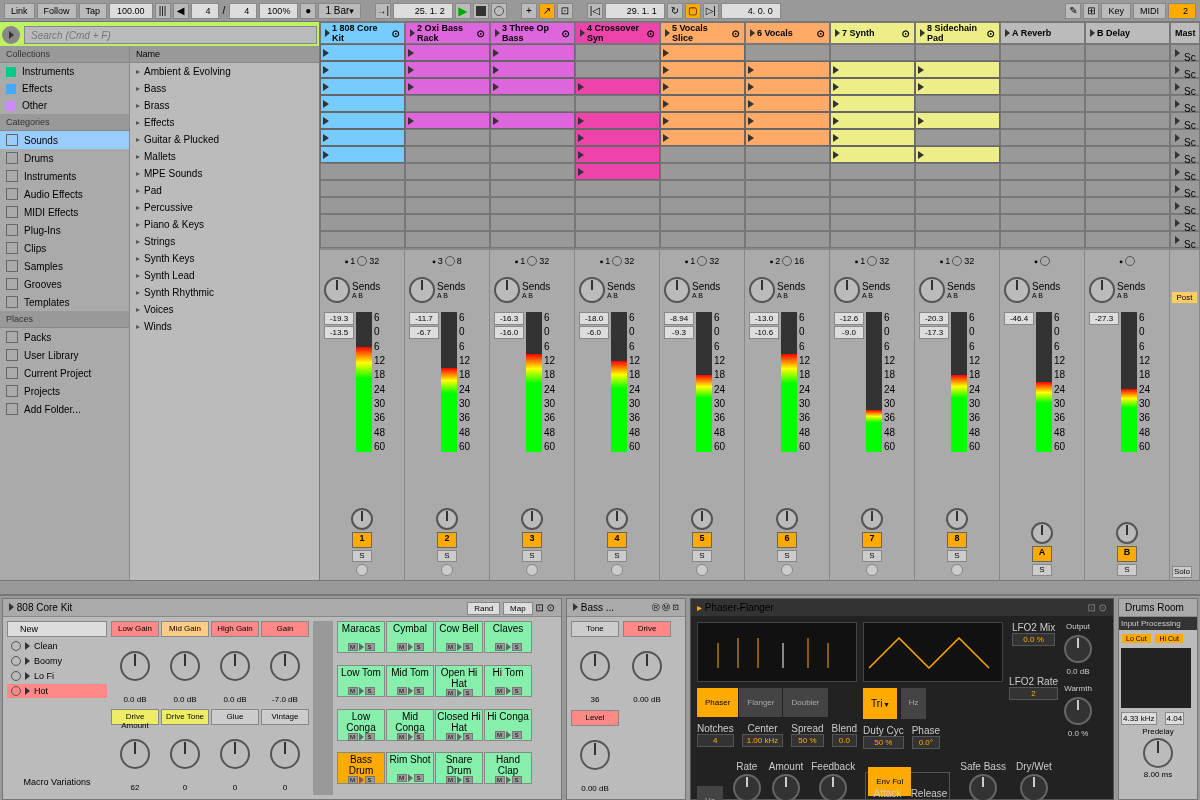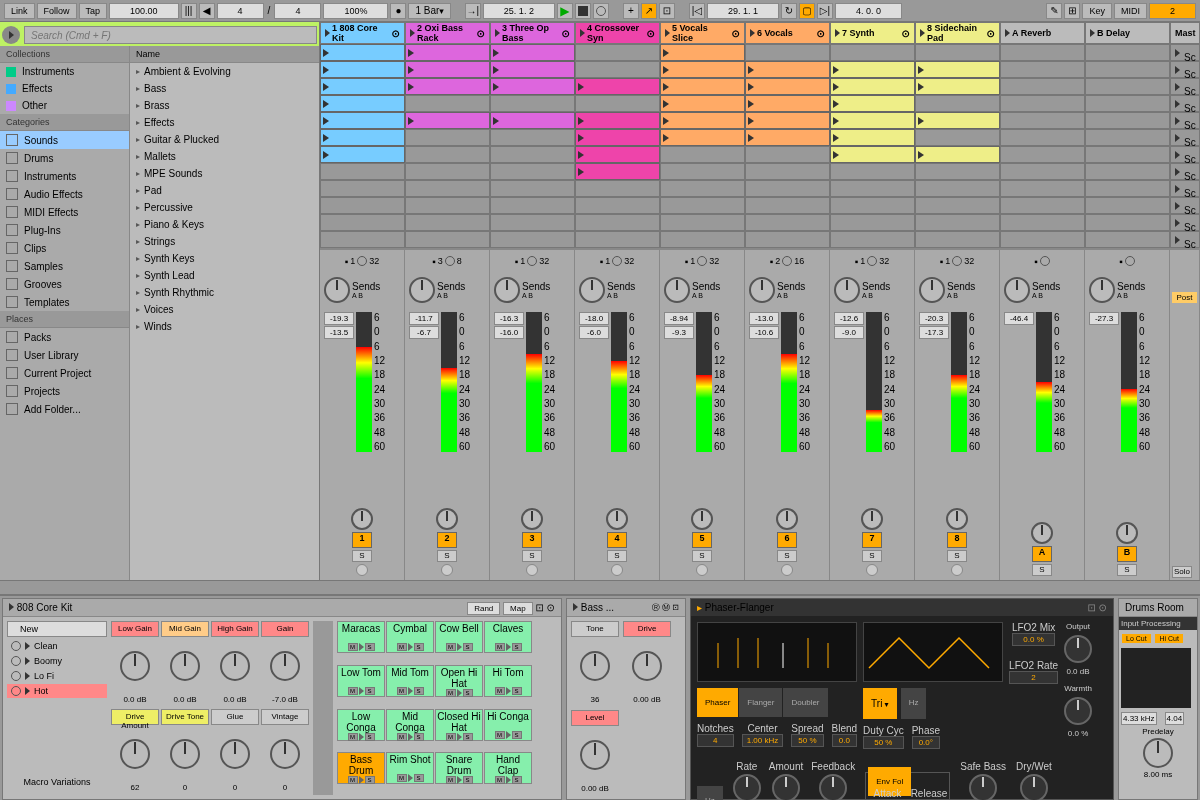--- a/index.html
+++ b/index.html
@@ -1,19 +1,19 @@
 <!DOCTYPE html>
 <html><head>
 <meta charset="utf-8">
 <style>
 *{margin:0;padding:0;box-sizing:border-box;font-family:Arial,sans-serif;font-size:10px;color:#000}
 body{background:#999;width:1200px;height:800px;overflow:hidden;position:relative}
 .topbar{height:22px;background:#999;display:flex;align-items:center;padding:2px 4px;gap:2px;border-bottom:1px solid #777}
 .tb-btn{background:#bbb;border:1px solid #888;padding:2px 6px;height:16px;display:inline-flex;align-items:center;font-size:9px;cursor:pointer}
-.tb-num{background:#ddd;border:1px solid #888;padding:2px 20px;height:16px;min-width:28px;text-align:right;font-size:9px}
+.tb-num{background:#ddd;border:1px solid #888;padding:2px 7px;height:16px;min-width:28px;text-align:right;font-size:9px}
 .tb-sep{width:10px}
 .tb-icon{width:16px;height:16px;background:#bbb;border:1px solid #888;display:inline-flex;align-items:center;justify-content:center;cursor:pointer}
 .play-btn{color:#0a0;font-size:12px}
 .stop-btn{background:#333;width:10px;height:10px}
 .main{display:flex;height:558px}
 .browser{width:320px;background:#aaa;display:flex;flex-direction:column;border-right:1px solid #777}
 .search-row{height:24px;display:flex;align-items:flex-end;padding:2px;gap:4px;background:#bef264}
 .search-icon{width:18px;height:18px;background:#888;border-radius:50%;display:flex;align-items:center;justify-content:center}
 .search-input{flex:1;background:#bbb;border:1px solid #888;padding:2px 6px;height:18px;font-size:10px;font-style:italic;color:#555}
 .browser-body{flex:1;display:flex;overflow:hidden}
@@ -1118,21 +1118,21 @@
                 <div style="color:#ccc">Phase</div>
                 <div class="ph-val">0.0°</div>
               </div>
             </div>
         </div>
         <div class="ph-section" style="align-items:center">
           <div class="ph-param">
               <div style="color:#ccc">LFO2 Mix</div>
               <div class="ph-val">0.0 %</div>
             </div>
-          <div class="ph-param" style="margin-top:12px">
+          <div class="ph-param" style="margin-top:28px">
               <div style="color:#ccc">LFO2 Rate</div>
               <div class="ph-val">2</div>
             </div>
         </div>
         <div class="ph-section" style="align-items:center">
           <div style="color:#ccc;font-size:8px">Output</div>
           <div class="ph-knob"></div>
           <div style="color:#ccc;font-size:8px">0.0 dB</div>
           <div style="color:#ccc;font-size:8px;margin-top:6px">Warmth</div>
           <div class="ph-knob"></div>

